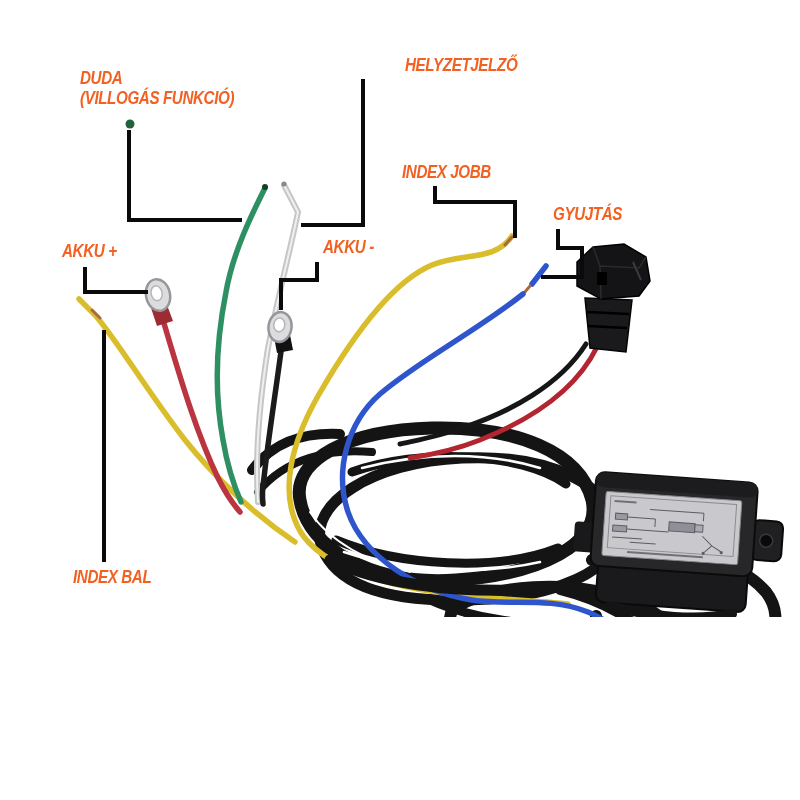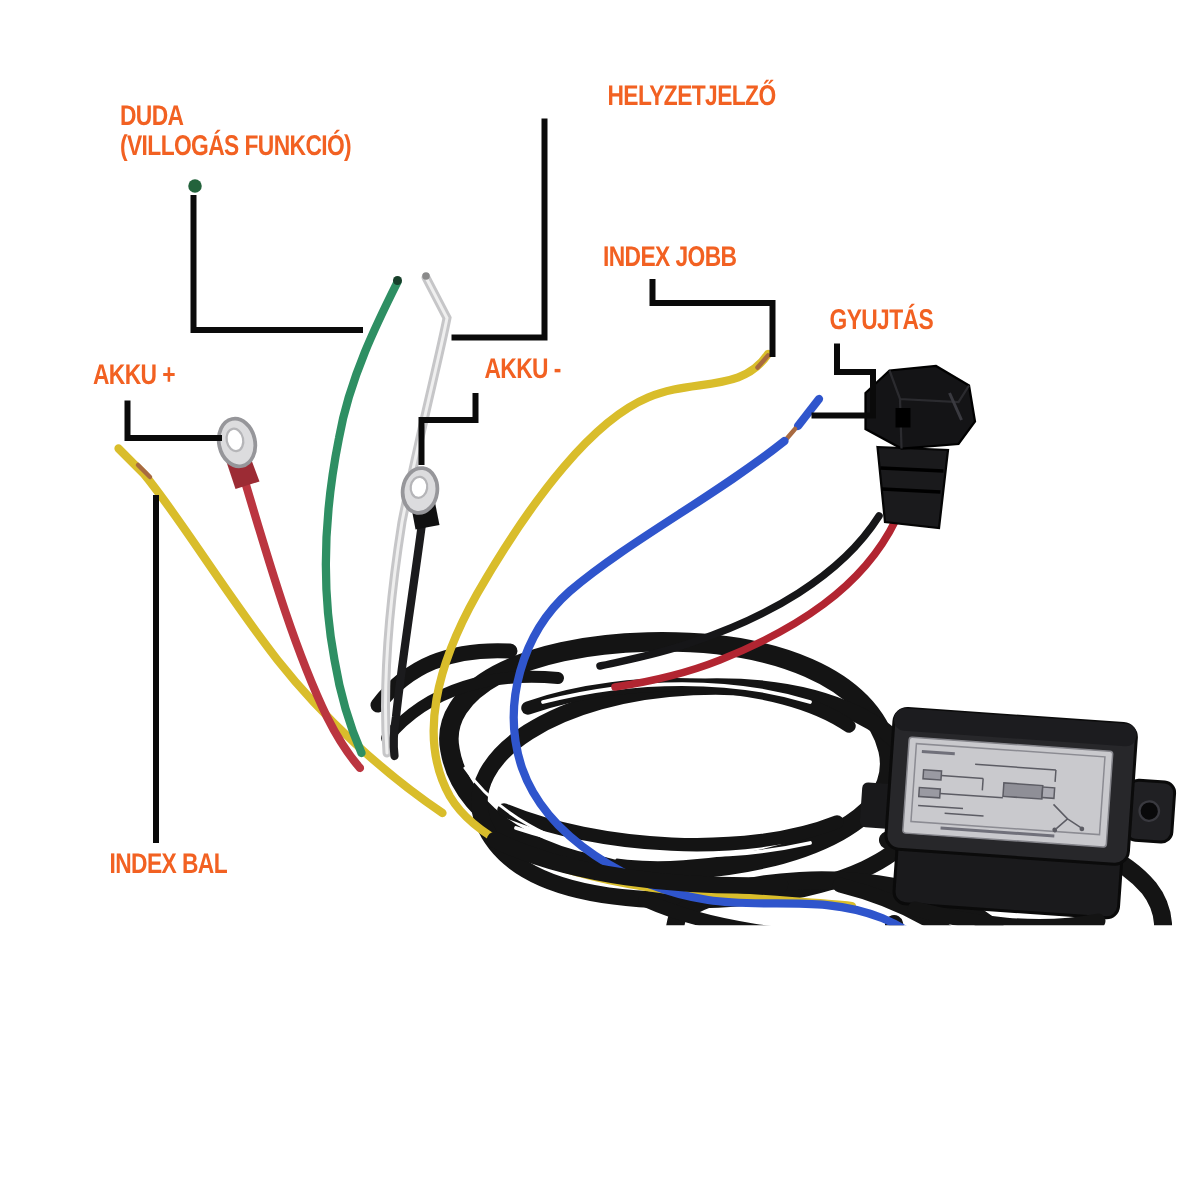--- a/index.html
+++ b/index.html
@@ -12,20 +12,21 @@
     --wire-black:#1b1b1d;
     --wire-blue:#2f55cc;
     --harness-black:#141414;
     --box-body:#27272a;
     --box-label:#c9c9cd;
   }
   html,body{margin:0;padding:0;background:#ffffff;}
   .stage{
     position:relative;width:800px;height:617px;background:#ffffff;overflow:hidden;
     font-family:"Liberation Sans",sans-serif;
+    font-style:italic;
   }
   .stage svg{position:absolute;left:0;top:0;}
   .label{
     position:absolute;color:var(--label-text);
     font-weight:700;font-size:19px;line-height:20px;letter-spacing:-0.5px;
     transform:scaleX(0.80);transform-origin:left top;white-space:nowrap;
   }
   
   .pt{stroke:var(--pointer-line);stroke-width:4;fill:none;}
   .w{fill:none;stroke-linecap:round;}

